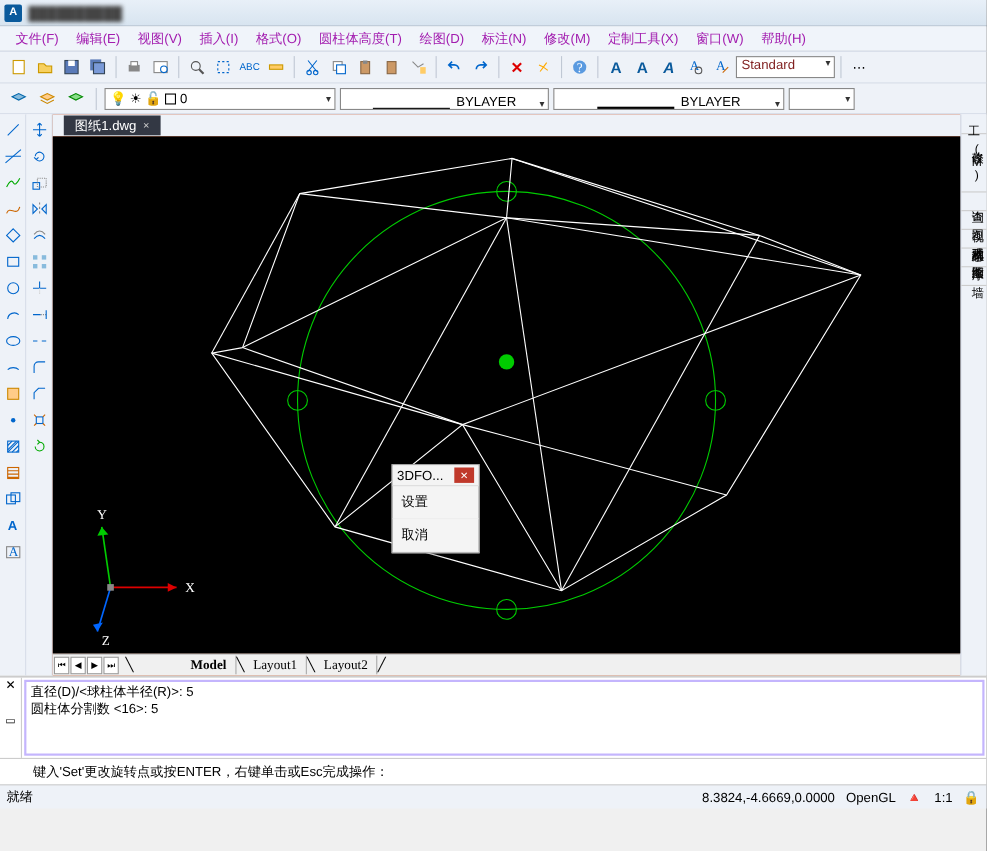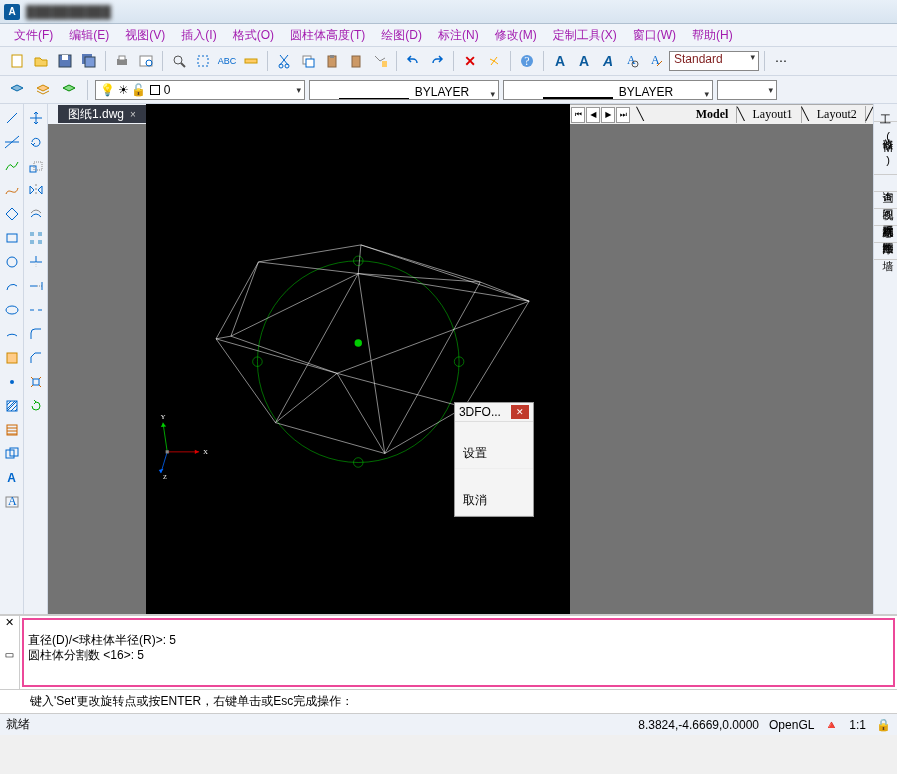--- a/index.html
+++ b/index.html
@@ -15,40 +15,40 @@
 .layer-bar { height:28px; background:#eef2f8; border-bottom:1px solid #d0d8e4; display:flex; align-items:center; padding:0 6px; gap:4px;}
 .layer-combo { height:20px; background:#fff; border:1px solid #888; display:flex; align-items:center; padding:0 4px; font-size:11px; position:relative;}
 .layer-combo::after{content:"▾"; position:absolute; right:3px; font-size:9px; color:#333;}
 .style-combo { width:90px; height:20px; background:#fff; border:1px solid #888; display:flex;align-items:flex-start; padding:0 4px; color:#7f1d1d; position:relative;}
 .style-combo::after{content:"▾"; position:absolute; right:3px; font-size:9px; color:#333;}
 .A-btn { width:22px; height:22px; display:flex;align-items:center;justify-content:center; color:#0a5a9c; font-size:14px; font-weight:bold;}
 .workspace { display:flex; height:510px; background:#eef2f8;}
 .left-tools { width:24px; background:#eef2f8; border-right:1px solid #d0d8e4; display:flex; flex-direction:column; align-items:center; padding-top:4px; gap:4px;}
 .left-tools2 { width:24px; background:#eef2f8; border-right:1px solid #d0d8e4; display:flex; flex-direction:column; align-items:center; padding-top:4px; gap:4px;}
 .lt-btn { width:20px; height:20px; display:flex; align-items:center; justify-content:center;}
-.canvas-area { flex:1; display:flex; flex-direction:row; background:#737373;}
+.canvas-area { flex:1; display:flex; flex-direction:column; background:#c2410c;}
 .tab-row { height:20px; background:#eef2f8; display:flex; align-items:center; padding-left:10px;}
 .doc-tab { background:#333844; color:#fff; padding:2px 10px; font-size:11px; display:flex; align-items:center; gap:6px; height:18px;}
 .doc-tab .x{ color:#ccc; font-size:10px;}
 .viewport { flex:1; background:#000; position:relative; overflow:hidden;}
 .model-tabs { height:20px; background:#f0f0f0; border-top:1px solid #aaa; display:flex; align-items:center; font-size:11px;}
 .nav-btn { width:14px; height:16px; border:1px solid #999; background:#fff; display:flex;align-items:center;justify-content:center; font-size:8px; margin-left:1px;}
 .mtab { padding:1px 8px; border-right:1px solid #aaa; font-family:"SimSun";}
 .right-panels { width:24px; background:#eef2f8; border-left:1px solid #d0d8e4; display:flex; flex-direction:column;}
 .right-label { writing-mode:vertical-rl; text-orientation:upright; padding:8px 2px; font-size:11px; border-bottom:1px solid #ccc; text-align:center;}
 .cmd-area { border-top:2px solid #ccc; background:#fff; height:75px; display:flex;}
 .cmd-close { width:20px; display:flex; flex-direction:column; align-items:center; border-right:1px solid #ccc;}
-.cmd-text { flex:1; padding:13px 4px; font-family:"SimSun"; font-size:12px; line-height:15px; overflow:hidden; border:2px solid #ec4899; margin:2px;}
+.cmd-text { flex:1; padding:2px 4px; font-family:"SimSun"; font-size:12px; line-height:15px; overflow:hidden; border:2px solid #c4b5fd; margin:2px;}
 .prompt-bar { height:24px; background:#fff; border-top:1px solid #ccc; padding:3px 30px; font-family:"SimSun"; font-size:13px; font-weight:normal;}
 .status-bar { height:22px; background:#eef2f8; border-top:1px solid #ccc; display:flex; align-items:center; justify-content:space-between; padding:0 6px; font-size:11px;}
 .status-right { display:flex; align-items:flex-end; gap:10px;}
 .context-menu { position:absolute; background:#f4f4f4; border:1px solid #999; box-shadow:2px 2px 4px rgba(0,0,0,.3); width:80px; z-index:100;}
 .ctx-title { background:#f4f4f4; padding:2px 4px; font-size:11px; display:flex; justify-content:space-between; align-items:center; border-bottom:1px solid #ddd;}
 .ctx-close { background:#c0392b; color:#fff; width:18px; height:14px; display:flex;align-items:center;justify-content:center; font-size:9px;}
-.ctx-item { padding:6px 8px; font-size:12px; border-bottom:1px solid #eee;margin-top:17px;}
+.ctx-item { padding:6px 8px; font-size:12px; border-bottom:1px solid #eee;}
 .line-dropdown{ flex:0 0 190px; height:20px; background:#fff; border:1px solid #888; display:flex;align-items:flex-end;justify-content:center; font-size:10px; font-family:"SimSun"; position:relative;}
 .line-dropdown::after{content:"▾"; position:absolute; right:3px; font-size:9px; color:#333;}
 .line-dropdown .line-sample{width:70px;height:1px;background:#000;margin-right:6px;}
 svg text { font-family:"SimSun"; }
 </style>
 </head>
 <body>
 
 <div class="titlebar">
   <div class="app-icon">A</div>

